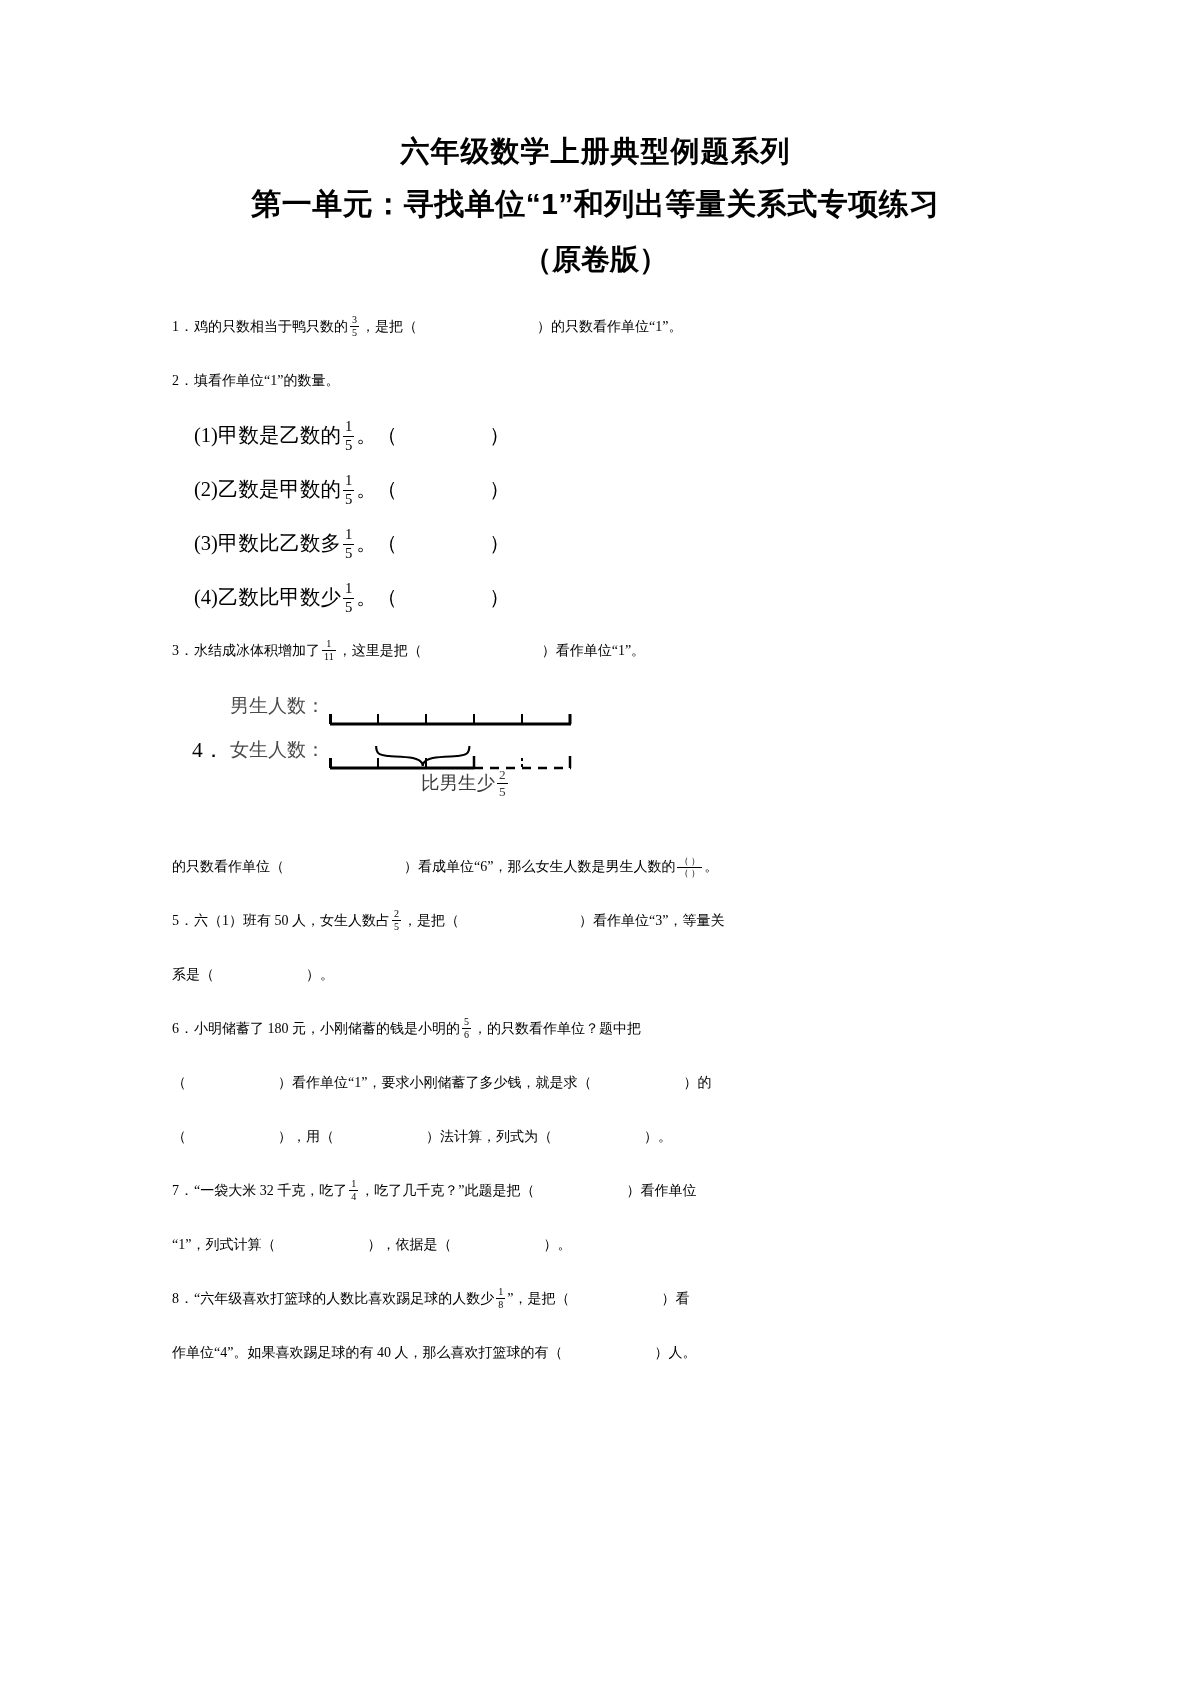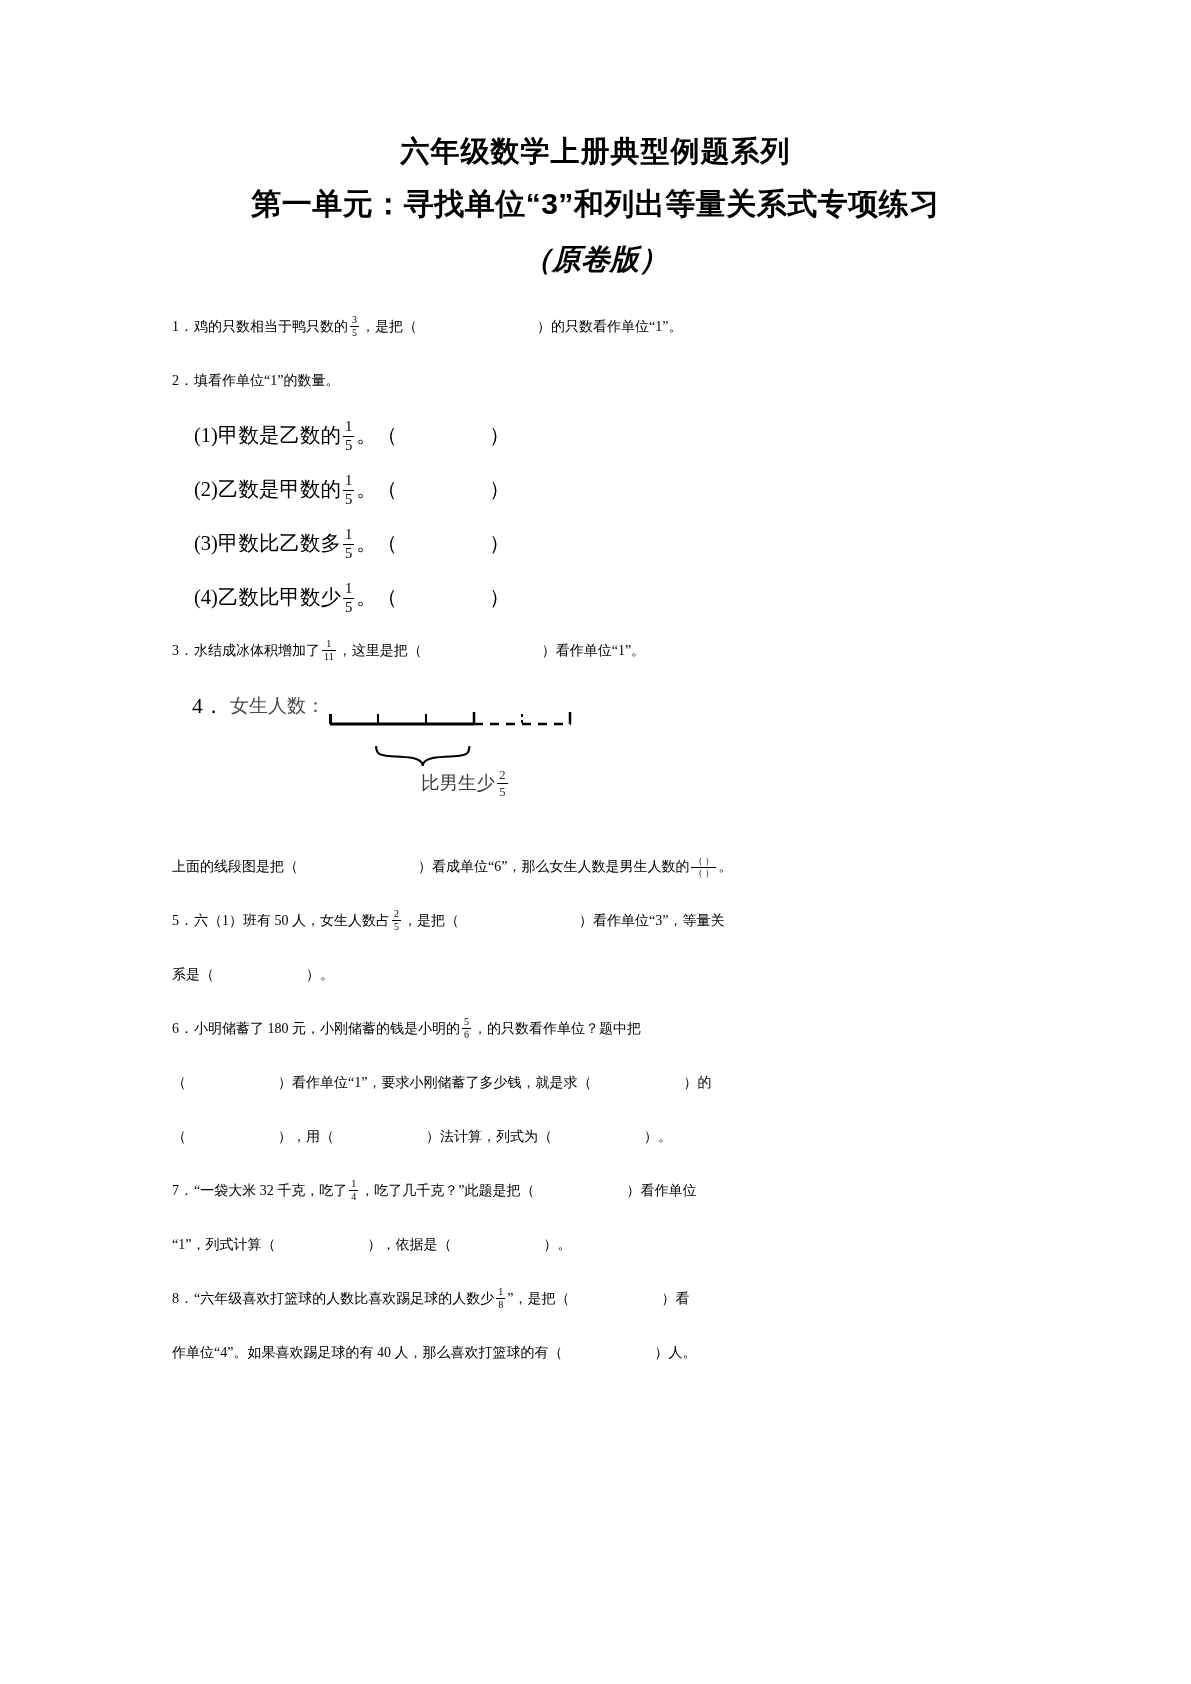--- a/index.html
+++ b/index.html
@@ -43,21 +43,20 @@
     letter-spacing: 0.5px;
     line-height: 56px;
     margin: 0;
   }
   .doc-version {
     font-family: "Liberation Sans", "DejaVu Sans", sans-serif;
     font-weight: bold;
     font-size: 29px;
     line-height: 54px;
     margin: 0;
-    font-style: italic;
   }
 
   
   .content {
     padding: 14px 148px 0 172px;
   }
   .q {
     font-size: 14px;
     line-height: 54px;
     margin: 0;
@@ -140,21 +139,21 @@
     color: #3b3b3b;
   }
 </style>
 </head>
 <body>
 
 <div class="page">
 
   <div class="title-block">
     <h1 class="doc-title">六年级数学上册典型例题系列</h1>
-    <h2 class="doc-subtitle">第一单元：寻找单位“3”和列出等量关系式专项练习</h2>
+    <h2 class="doc-subtitle">第一单元：寻找单位“1”和列出等量关系式专项练习</h2>
     <h3 class="doc-version">（原卷版）</h3>
   </div>
 
   <div class="content">
 
     <p class="q">
       <span class="num">1．</span><span>鸡的只数相当于鸭只数的</span><span class="frac"><span class="n">3</span><span class="bar"></span><span class="d">5</span></span><span>，是把（</span><span class="blank-l"></span><span>）的只数看作单位“1”。</span>
     </p>
 
     <p class="q">
@@ -177,20 +176,33 @@
       <span>(4)</span><span>乙数比甲数少</span><span class="frac"><span class="n">1</span><span class="bar"></span><span class="d">5</span></span><span>。（</span><span class="blank-m"></span><span>）</span>
     </p>
 
     <p class="q">
       <span class="num">3．</span><span>水结成冰体积增加了</span><span class="frac"><span class="n">1</span><span class="bar"></span><span class="d">11</span></span><span>，这里是把（</span><span class="blank-l"></span><span>）看作单位“1”。</span>
     </p>
 
     <div class="diagram-wrap">
       <div class="diagram">
 
+        <div class="dg-row">
+          <span class="dg-qnum"></span>
+          <span class="dg-label">男生人数：</span>
+          <svg class="dg-svg" width="245" height="22" viewBox="0 0 245 22">
+            <line x1="2" y1="18" x2="243" y2="18" stroke="#000" stroke-width="3"></line>
+            <line x1="2.5" y1="8" x2="2.5" y2="18" stroke="#000" stroke-width="3"></line>
+            <line x1="50" y1="8" x2="50" y2="18" stroke="#000" stroke-width="2"></line>
+            <line x1="98" y1="8" x2="98" y2="18" stroke="#000" stroke-width="2"></line>
+            <line x1="146" y1="8" x2="146" y2="18" stroke="#000" stroke-width="2"></line>
+            <line x1="194" y1="8" x2="194" y2="18" stroke="#000" stroke-width="2"></line>
+            <line x1="242" y1="8" x2="242" y2="18" stroke="#000" stroke-width="3"></line>
+          </svg>
+        </div>
 
         <div class="dg-row">
           <span class="dg-qnum">4．</span>
           <span class="dg-label">女生人数：</span>
           <svg class="dg-svg" width="245" height="22" viewBox="0 0 245 22">
             <line x1="2" y1="18" x2="146" y2="18" stroke="#000" stroke-width="3"></line>
             <line x1="146" y1="18" x2="243" y2="18" stroke="#000" stroke-width="2.5" stroke-dasharray="9,7"></line>
             <line x1="2.5" y1="8" x2="2.5" y2="18" stroke="#000" stroke-width="3"></line>
             <line x1="50" y1="8" x2="50" y2="18" stroke="#000" stroke-width="2"></line>
             <line x1="98" y1="8" x2="98" y2="18" stroke="#000" stroke-width="2"></line>
@@ -205,21 +217,21 @@
         </svg>
 
         <span class="brace-label" style="left:229px; top:84px;">
           <span>比男生少</span><span class="frac"><span class="n">2</span><span class="bar"></span><span class="d">5</span></span>
         </span>
 
       </div>
     </div>
 
     <p class="q q-gap">
-      <span>上面的线段图是把（</span><span class="blank-l"></span><span>）看成单位“6”，那么女生人数是男生人数的</span><span class="frac paren"><span class="n">（ ）</span><span class="bar"></span><span class="d">（ ）</span></span><span>。</span>
+      <span>的只数看作单位（</span><span class="blank-l"></span><span>）看成单位“6”，那么女生人数是男生人数的</span><span class="frac paren"><span class="n">（ ）</span><span class="bar"></span><span class="d">（ ）</span></span><span>。</span>
     </p>
 
     <p class="q">
       <span class="num">5．</span><span>六（1）班有 50 人，女生人数占</span><span class="frac"><span class="n">2</span><span class="bar"></span><span class="d">5</span></span><span>，是把（</span><span class="blank-l"></span><span>）看作单位“3”，等量关</span>
     </p>
     <p class="q">
       <span>系是（</span><span class="blank-m"></span><span>）。</span>
     </p>
 
     <p class="q">

